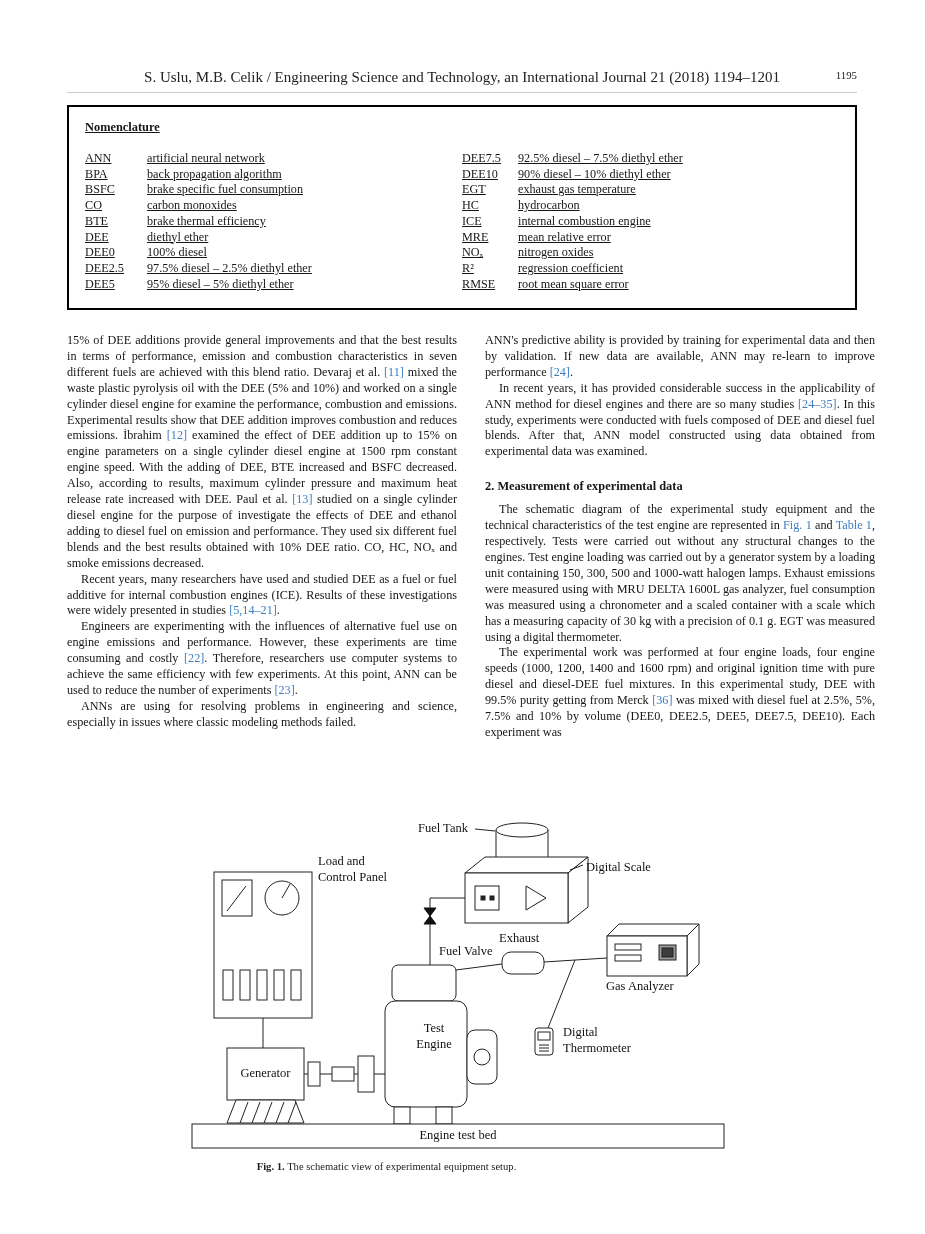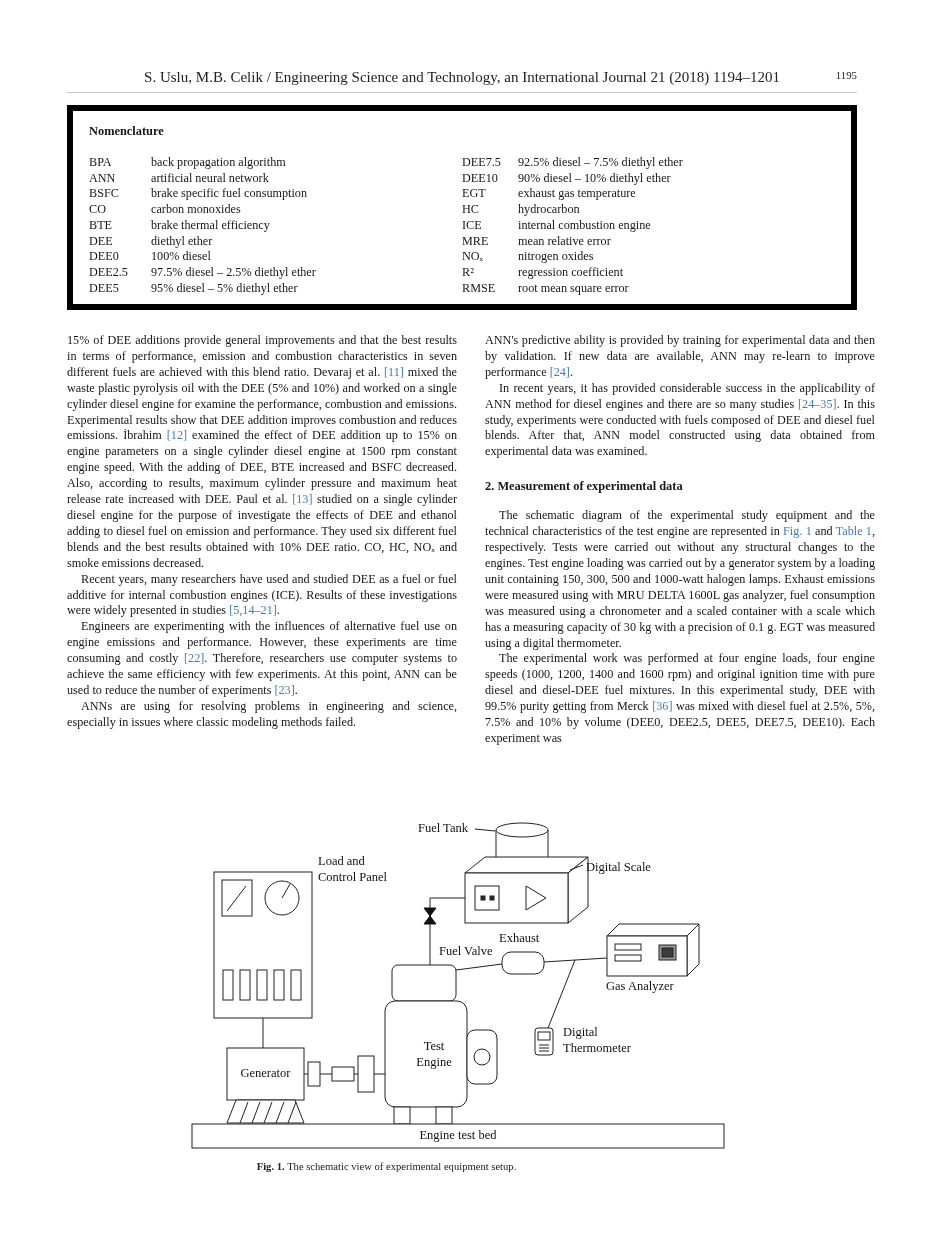--- a/index.html
+++ b/index.html
@@ -16,37 +16,37 @@
     font-size:15px; color:#222;
   }
   .running-head .page-num {
     position:absolute; right:0; top:0; font-size:10.8px; color:#222;
   }
   .head-rule { position:absolute; top:92px; left:67px; width:790px; border-top:1px solid #c9c9c9; }
 
   
   .nomenclature {
     position:absolute; top:105px; left:67px; width:790px; height:205px;
-    border:6px solid #000000; padding:13px 16px 12px 16px;
+    border:2px solid #000000; padding:13px 16px 12px 16px;text-decoration:underline;
   }
   .nomenclature .nom-title { font-size:12.4px; font-weight:bold; }
   .nomenclature .nom-cols { display:flex; margin-top:16px; }
   .nomenclature .nom-col { width:50%; }
   .nom-row { display:flex; font-size:12.2px; line-height:15.7px; }
   .nom-col-left .nom-term { width:62px; flex:0 0 62px; }
   .nom-col-right .nom-term { width:56px; flex:0 0 56px; }
   .nom-def { flex:1; }
 
   
   .columns { position:absolute; top:333px; left:67px; width:808px; display:flex; gap:28px; }
   .col { width:390px; }
   .para { font-size:12.2px; line-height:15.9px; text-align:justify; }
   .para.indent { text-indent:14px; }
   .cite { color:var(--cite-color, #3d7dbf); }
-  .section-heading { font-size:12.4px; font-weight:bold; margin:19px 0 14px 0; }
+  .section-heading { font-size:12.4px; font-weight:bold; margin:19px 0 8px 0; }
 
   
   .figure { position:absolute; top:818px; left:182px; width:560px; height:335px; }
   .figure svg { position:absolute; left:0; top:0; }
   .flabel { position:absolute; font-size:12.5px; line-height:15.5px; white-space:nowrap; color:#111; }
   .flabel span { display:block; }
   .flabel.centered { text-align:center; }
   .fig-caption {
     position:absolute; top:1161px; left:0; width:773px; text-align:center;
     font-size:10.6px; color:#222;
@@ -63,27 +63,27 @@
     <div class="page-num">1195</div>
   </div>
   <div class="head-rule"></div>
 
   <div class="nomenclature">
     <div class="nom-title">Nomenclature</div>
     <div class="nom-cols">
       <div class="nom-col nom-col-left">
 
           <div class="nom-row">
+            <span class="nom-term">ANN</span>
+            <span class="nom-def">artificial neural network</span>
+          </div>
+
+          <div class="nom-row">
             <span class="nom-term">BPA</span>
             <span class="nom-def">back propagation algorithm</span>
-          </div>
-
-          <div class="nom-row">
-            <span class="nom-term">ANN</span>
-            <span class="nom-def">artificial neural network</span>
           </div>
 
           <div class="nom-row">
             <span class="nom-term">BSFC</span>
             <span class="nom-def">brake specific fuel consumption</span>
           </div>
 
           <div class="nom-row">
             <span class="nom-term">CO</span>
             <span class="nom-def">carbon monoxides</span>
@@ -292,21 +292,21 @@
     <div class="flabel" style="left:317px; top:113px;">
       <span>Exhaust</span>
     </div>
     <div class="flabel" style="left:424px; top:161px;">
       <span>Gas Analyzer</span>
     </div>
     <div class="flabel" style="left:381px; top:207px;">
       <span>Digital</span>
       <span>Thermometer</span>
     </div>
-    <div class="flabel centered" style="left:203px; top:221px; width:98px;">
+    <div class="flabel centered" style="left:203px; top:203px; width:98px;">
       <span>Test</span>
       <span>Engine</span>
     </div>
     <div class="flabel centered" style="left:45px; top:248px; width:77px;">
       <span>Generator</span>
     </div>
     <div class="flabel centered" style="left:10px; top:310px; width:532px;">
       <span>Engine test bed</span>
     </div>
   </div>

